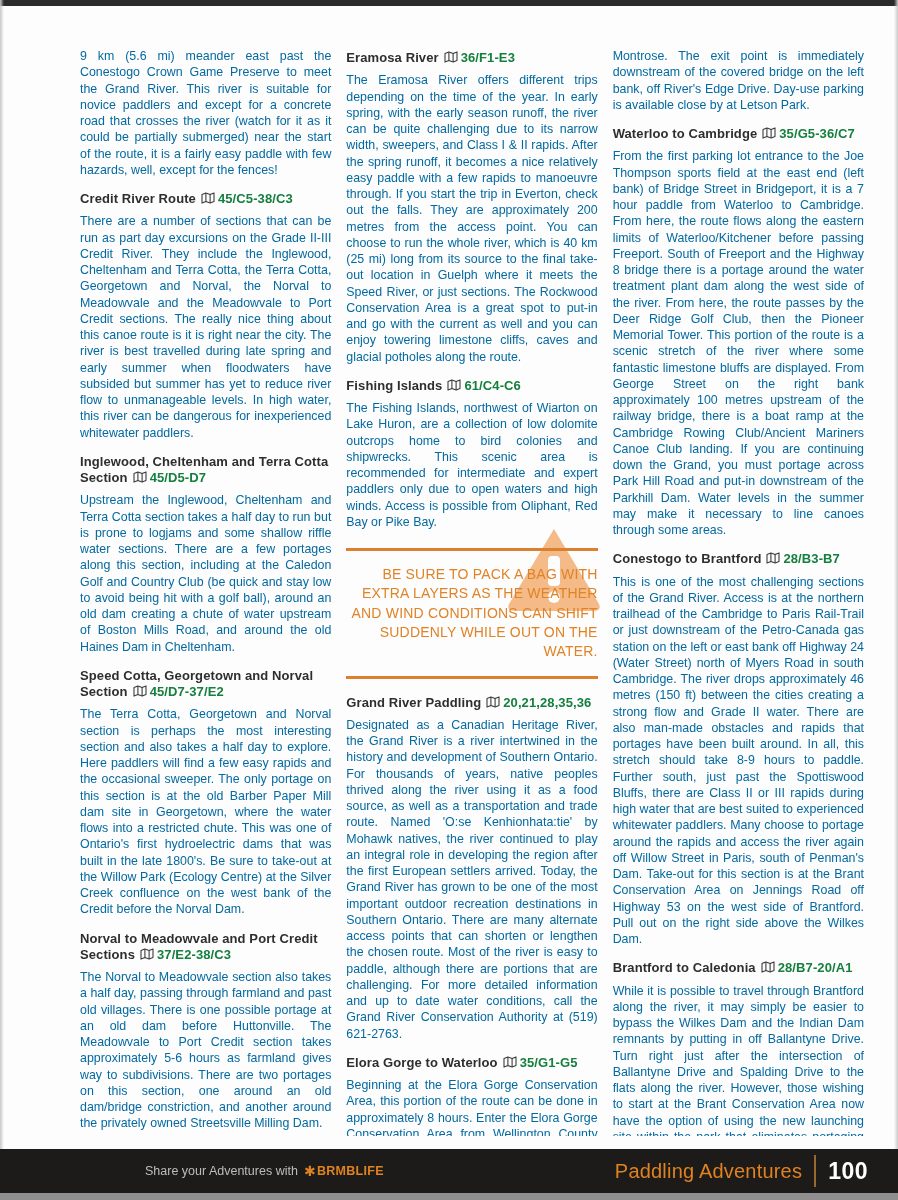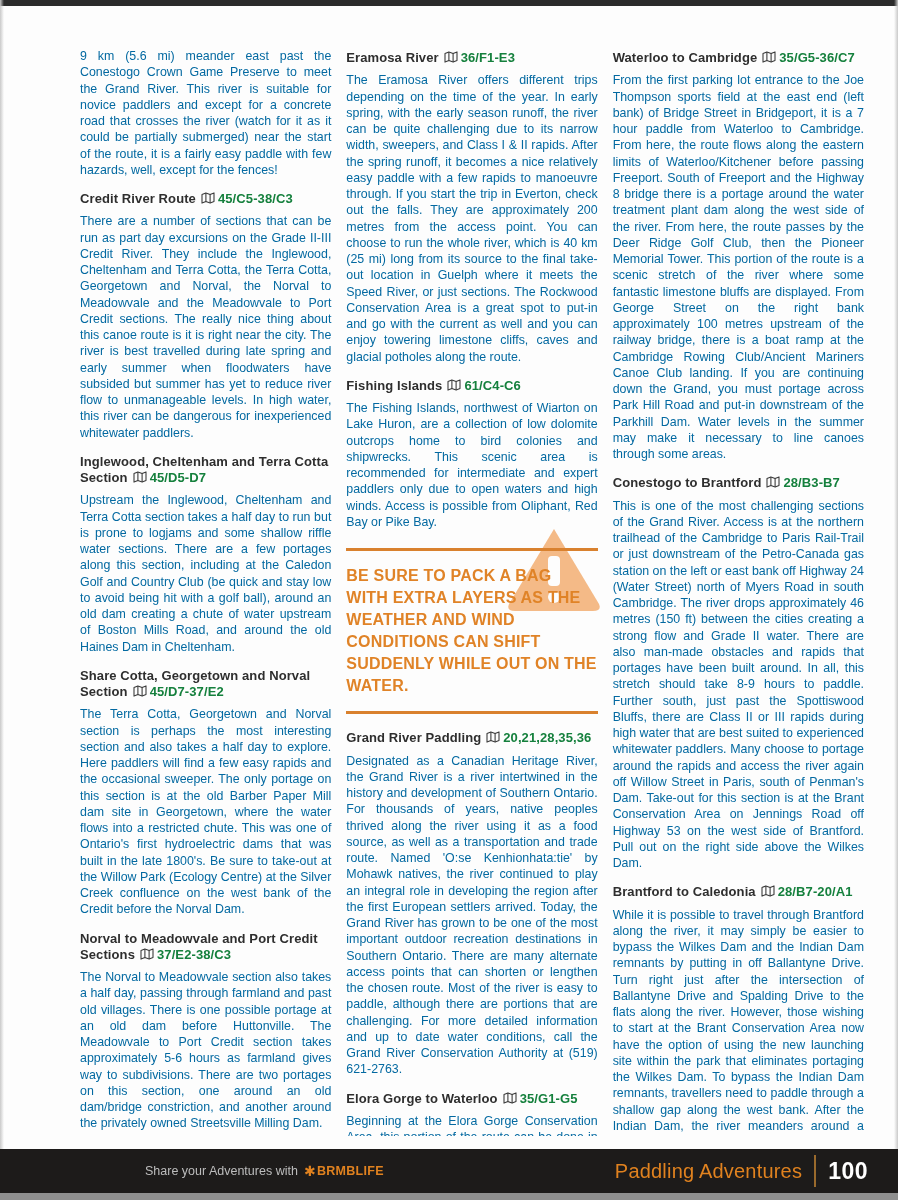--- a/index.html
+++ b/index.html
@@ -38,22 +38,22 @@
 
   .warn{
     position:relative;margin:18px 0 16px 0;padding:0;
   }
   .warn-tri{
     position:absolute;top:-24px;right:-6px;width:100px;height:92px;z-index:0;
   }
   .warn-rule{border:none;border-top:3px solid #d9812e;margin:0;position:relative;z-index:1;}
   .warn-text{
     position:relative;z-index:1;
-    margin:14px 0 14px 0;font-size:16px;line-height:1.38;font-weight:bold;
-    color:#e08327;letter-spacing:0.2px;text-align:left;
+    margin:14px 0 14px 0;font-size:14px;line-height:1.38;font-weight:normal;
+    color:#e08327;letter-spacing:0.2px;text-align:right;
   }
 
   .footer{
     position:absolute;left:0;right:0;bottom:7px;height:44px;
     background:#1d1b1a;display:flex;align-items:center;justify-content:center;
   }
   .footer-left{margin-left:145px;font-size:12.5px;color:#bdbdbd;display:flex;align-items:center;gap:6px;}
   .brmb{color:#e0821f;font-weight:bold;letter-spacing:0.3px;display:inline-flex;align-items:center;}
   .brmb .star{font-size:14px;margin-right:1px;}
   .footer-right{margin-left:auto;margin-right:30px;display:flex;align-items:center;}
@@ -75,21 +75,21 @@
         <h3 class="sec"><span>Credit River Route</span><svg class="mapicon" viewBox="0 0 24 20">
             <path d="M2 4 L8.5 1.5 L15.5 4 L22 1.5 L22 16 L15.5 18.5 L8.5 16 L2 18.5 Z" fill="none" stroke="#3a3a3a" stroke-width="1.8" stroke-linejoin="round"></path>
             <path d="M8.5 1.5 V16 M15.5 4 V18.5" fill="none" stroke="#3a3a3a" stroke-width="1.8"></path>
           </svg><span class="ref">45/C5-38/C3</span></h3>
         <p class="body">There are a number of sections that can be run as part day excursions on the Grade II-III Credit River. They include the Inglewood, Cheltenham and Terra Cotta, the Terra Cotta, Georgetown and Norval, the Norval to Meadowvale and the Meadowvale to Port Credit sections. The really nice thing about this canoe route is it is right near the city. The river is best travelled during late spring and early summer when floodwaters have subsided but summer has yet to reduce river flow to unmanageable levels. In high water, this river can be dangerous for inexperienced whitewater paddlers.</p>
         <h3 class="sec"><span>Inglewood, Cheltenham and Terra Cotta Section</span><svg class="mapicon" viewBox="0 0 24 20">
             <path d="M2 4 L8.5 1.5 L15.5 4 L22 1.5 L22 16 L15.5 18.5 L8.5 16 L2 18.5 Z" fill="none" stroke="#3a3a3a" stroke-width="1.8" stroke-linejoin="round"></path>
             <path d="M8.5 1.5 V16 M15.5 4 V18.5" fill="none" stroke="#3a3a3a" stroke-width="1.8"></path>
           </svg><span class="ref">45/D5-D7</span></h3>
         <p class="body">Upstream the Inglewood, Cheltenham and Terra Cotta section takes a half day to run but is prone to logjams and some shallow riffle water sections. There are a few portages along this section, including at the Caledon Golf and Country Club (be quick and stay low to avoid being hit with a golf ball), around an old dam creating a chute of water upstream of Boston Mills Road, and around the old Haines Dam in Cheltenham.</p>
-        <h3 class="sec"><span>Share Cotta, Georgetown and Norval Section</span><svg class="mapicon" viewBox="0 0 24 20">
+        <h3 class="sec"><span>Speed Cotta, Georgetown and Norval Section</span><svg class="mapicon" viewBox="0 0 24 20">
             <path d="M2 4 L8.5 1.5 L15.5 4 L22 1.5 L22 16 L15.5 18.5 L8.5 16 L2 18.5 Z" fill="none" stroke="#3a3a3a" stroke-width="1.8" stroke-linejoin="round"></path>
             <path d="M8.5 1.5 V16 M15.5 4 V18.5" fill="none" stroke="#3a3a3a" stroke-width="1.8"></path>
           </svg><span class="ref">45/D7-37/E2</span></h3>
         <p class="body">The Terra Cotta, Georgetown and Norval section is perhaps the most interesting section and also takes a half day to explore. Here paddlers will find a few easy rapids and the occasional sweeper. The only portage on this section is at the old Barber Paper Mill dam site in Georgetown, where the water flows into a restricted chute. This was one of Ontario's first hydroelectric dams that was built in the late 1800's. Be sure to take-out at the Willow Park (Ecology Centre) at the Silver Creek confluence on the west bank of the Credit before the Norval Dam.</p>
         <h3 class="sec"><span>Norval to Meadowvale and Port Credit Sections</span><svg class="mapicon" viewBox="0 0 24 20">
             <path d="M2 4 L8.5 1.5 L15.5 4 L22 1.5 L22 16 L15.5 18.5 L8.5 16 L2 18.5 Z" fill="none" stroke="#3a3a3a" stroke-width="1.8" stroke-linejoin="round"></path>
             <path d="M8.5 1.5 V16 M15.5 4 V18.5" fill="none" stroke="#3a3a3a" stroke-width="1.8"></path>
           </svg><span class="ref">37/E2-38/C3</span></h3>
         <p class="body">The Norval to Meadowvale section also takes a half day, passing through farmland and past old villages. There is one possible portage at an old dam before Huttonville. The Meadowvale to Port Credit section takes approximately 5-6 hours as farmland gives way to subdivisions. There are two portages on this section, one around an old dam/bridge constriction, and another around the privately owned Streetsville Milling Dam.</p>
       </div>
@@ -119,20 +119,21 @@
             <path d="M8.5 1.5 V16 M15.5 4 V18.5" fill="none" stroke="#3a3a3a" stroke-width="1.8"></path>
           </svg><span class="ref">20,21,28,35,36</span></h3>
         <p class="body">Designated as a Canadian Heritage River, the Grand River is a river intertwined in the history and development of Southern Ontario. For thousands of years, native peoples thrived along the river using it as a food source, as well as a transportation and trade route. Named 'O:se Kenhionhata:tie' by Mohawk natives, the river continued to play an integral role in developing the region after the first European settlers arrived. Today, the Grand River has grown to be one of the most important outdoor recreation destinations in Southern Ontario. There are many alternate access points that can shorten or lengthen the chosen route. Most of the river is easy to paddle, although there are portions that are challenging. For more detailed information and up to date water conditions, call the Grand River Conservation Authority at (519) 621-2763.</p>
         <h3 class="sec"><span>Elora Gorge to Waterloo</span><svg class="mapicon" viewBox="0 0 24 20">
             <path d="M2 4 L8.5 1.5 L15.5 4 L22 1.5 L22 16 L15.5 18.5 L8.5 16 L2 18.5 Z" fill="none" stroke="#3a3a3a" stroke-width="1.8" stroke-linejoin="round"></path>
             <path d="M8.5 1.5 V16 M15.5 4 V18.5" fill="none" stroke="#3a3a3a" stroke-width="1.8"></path>
           </svg><span class="ref">35/G1-G5</span></h3>
         <p class="body">Beginning at the Elora Gorge Conservation Area, this portion of the route can be done in approximately 8 hours. Enter the Elora Gorge Conservation Area from Wellington County Road 21 and access the river from the low-level bridge at the downstream end of the park. There is an entrance fee at the conservation area. From the park, the route passes along a scenic part of the river towards West Montrose. Built in 1881, the West Montrose Covered Bridge is the last covered bridge in Ontario and is also known as the 'Kissing Bridge'. From the Kissing Bridge, the river flows south to the city of Waterloo, past the junction of the Laurel Creek to the take-out/access at Bridge Street. If you want to split this section in half, plan to exit the river at West</p>
       </div>
       <div class="col">
+        <p class="body">Montrose. The exit point is immediately downstream of the covered bridge on the left bank, off River's Edge Drive. Day-use parking is available close by at Letson Park.</p>
         <h3 class="sec"><span>Waterloo to Cambridge</span><svg class="mapicon" viewBox="0 0 24 20">
             <path d="M2 4 L8.5 1.5 L15.5 4 L22 1.5 L22 16 L15.5 18.5 L8.5 16 L2 18.5 Z" fill="none" stroke="#3a3a3a" stroke-width="1.8" stroke-linejoin="round"></path>
             <path d="M8.5 1.5 V16 M15.5 4 V18.5" fill="none" stroke="#3a3a3a" stroke-width="1.8"></path>
           </svg><span class="ref">35/G5-36/C7</span></h3>
         <p class="body">From the first parking lot entrance to the Joe Thompson sports field at the east end (left bank) of Bridge Street in Bridgeport, it is a 7 hour paddle from Waterloo to Cambridge. From here, the route flows along the eastern limits of Waterloo/Kitchener before passing Freeport. South of Freeport and the Highway 8 bridge there is a portage around the water treatment plant dam along the west side of the river. From here, the route passes by the Deer Ridge Golf Club, then the Pioneer Memorial Tower. This portion of the route is a scenic stretch of the river where some fantastic limestone bluffs are displayed. From George Street on the right bank approximately 100 metres upstream of the railway bridge, there is a boat ramp at the Cambridge Rowing Club/Ancient Mariners Canoe Club landing. If you are continuing down the Grand, you must portage across Park Hill Road and put-in downstream of the Parkhill Dam. Water levels in the summer may make it necessary to line canoes through some areas.</p>
         <h3 class="sec"><span>Conestogo to Brantford</span><svg class="mapicon" viewBox="0 0 24 20">
             <path d="M2 4 L8.5 1.5 L15.5 4 L22 1.5 L22 16 L15.5 18.5 L8.5 16 L2 18.5 Z" fill="none" stroke="#3a3a3a" stroke-width="1.8" stroke-linejoin="round"></path>
             <path d="M8.5 1.5 V16 M15.5 4 V18.5" fill="none" stroke="#3a3a3a" stroke-width="1.8"></path>
           </svg><span class="ref">28/B3-B7</span></h3>
         <p class="body">This is one of the most challenging sections of the Grand River. Access is at the northern trailhead of the Cambridge to Paris Rail-Trail or just downstream of the Petro-Canada gas station on the left or east bank off Highway 24 (Water Street) north of Myers Road in south Cambridge. The river drops approximately 46 metres (150 ft) between the cities creating a strong flow and Grade II water. There are also man-made obstacles and rapids that portages have been built around. In all, this stretch should take 8-9 hours to paddle. Further south, just past the Spottiswood Bluffs, there are Class II or III rapids during high water that are best suited to experienced whitewater paddlers. Many choose to portage around the rapids and access the river again off Willow Street in Paris, south of Penman's Dam. Take-out for this section is at the Brant Conservation Area on Jennings Road off Highway 53 on the west side of Brantford. Pull out on the right side above the Wilkes Dam.</p>

